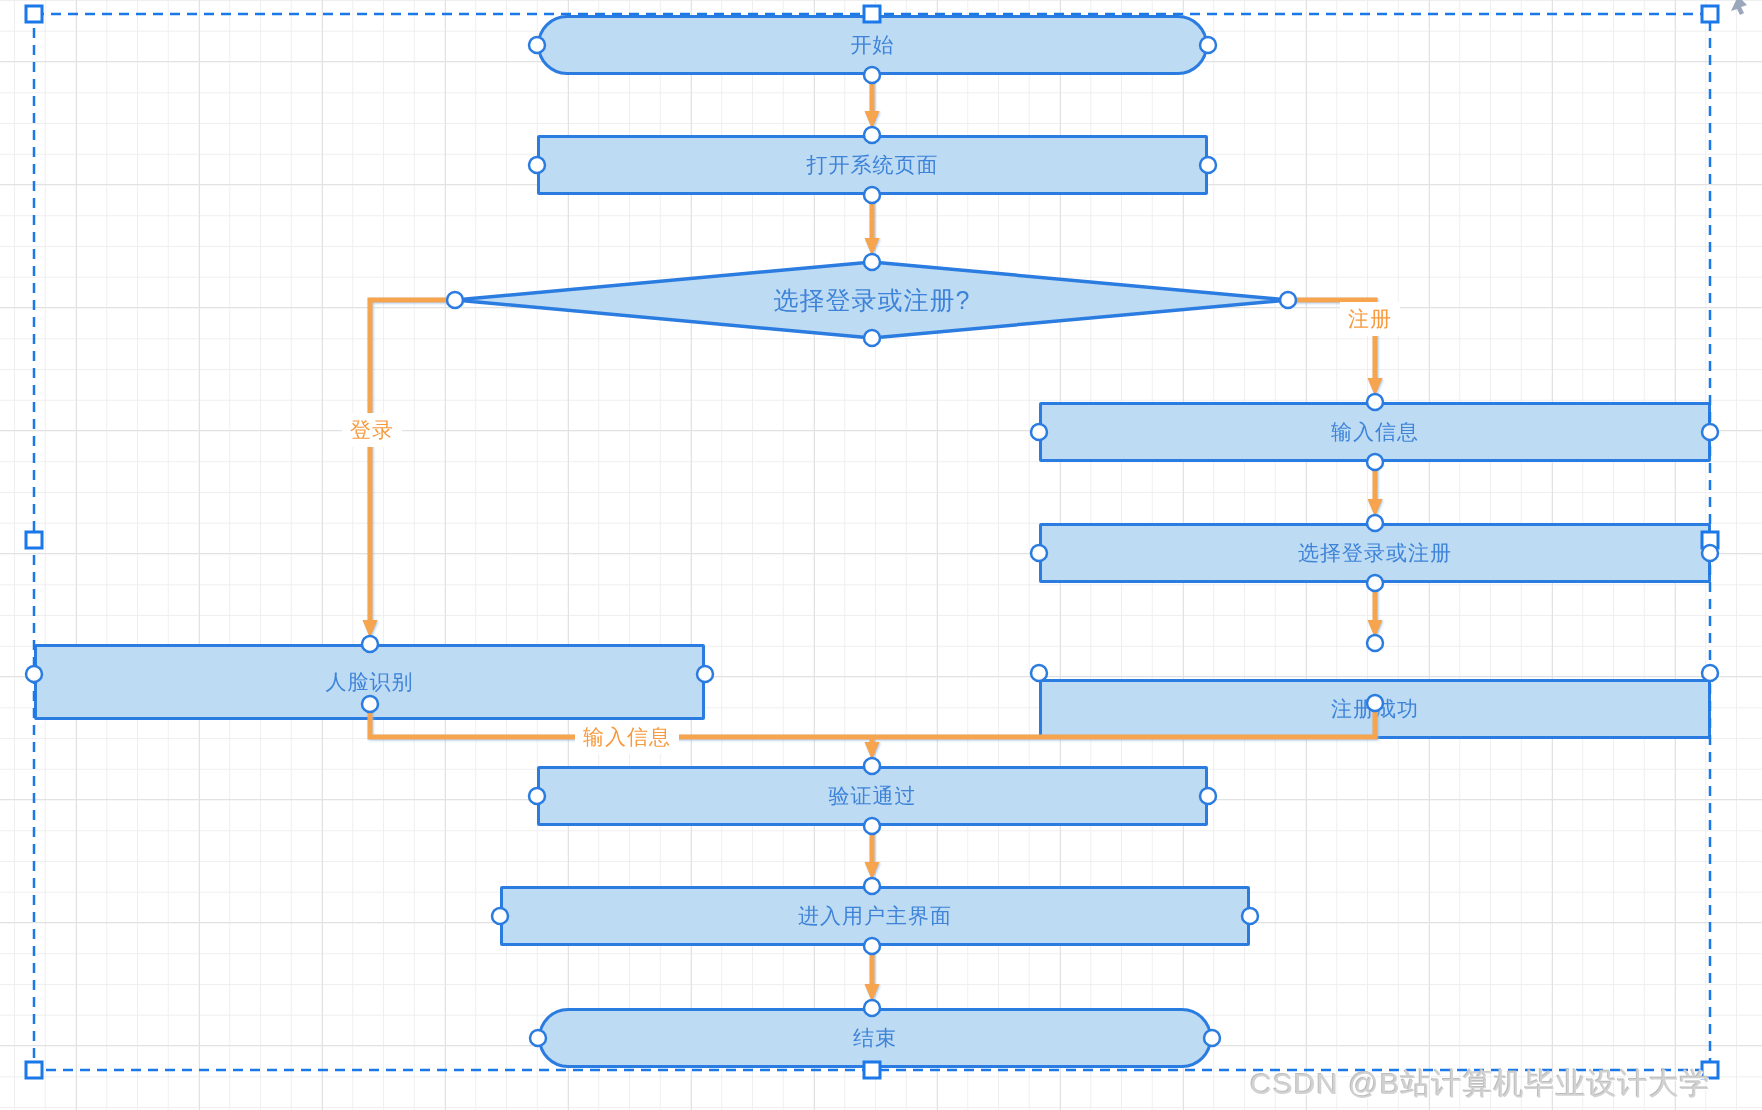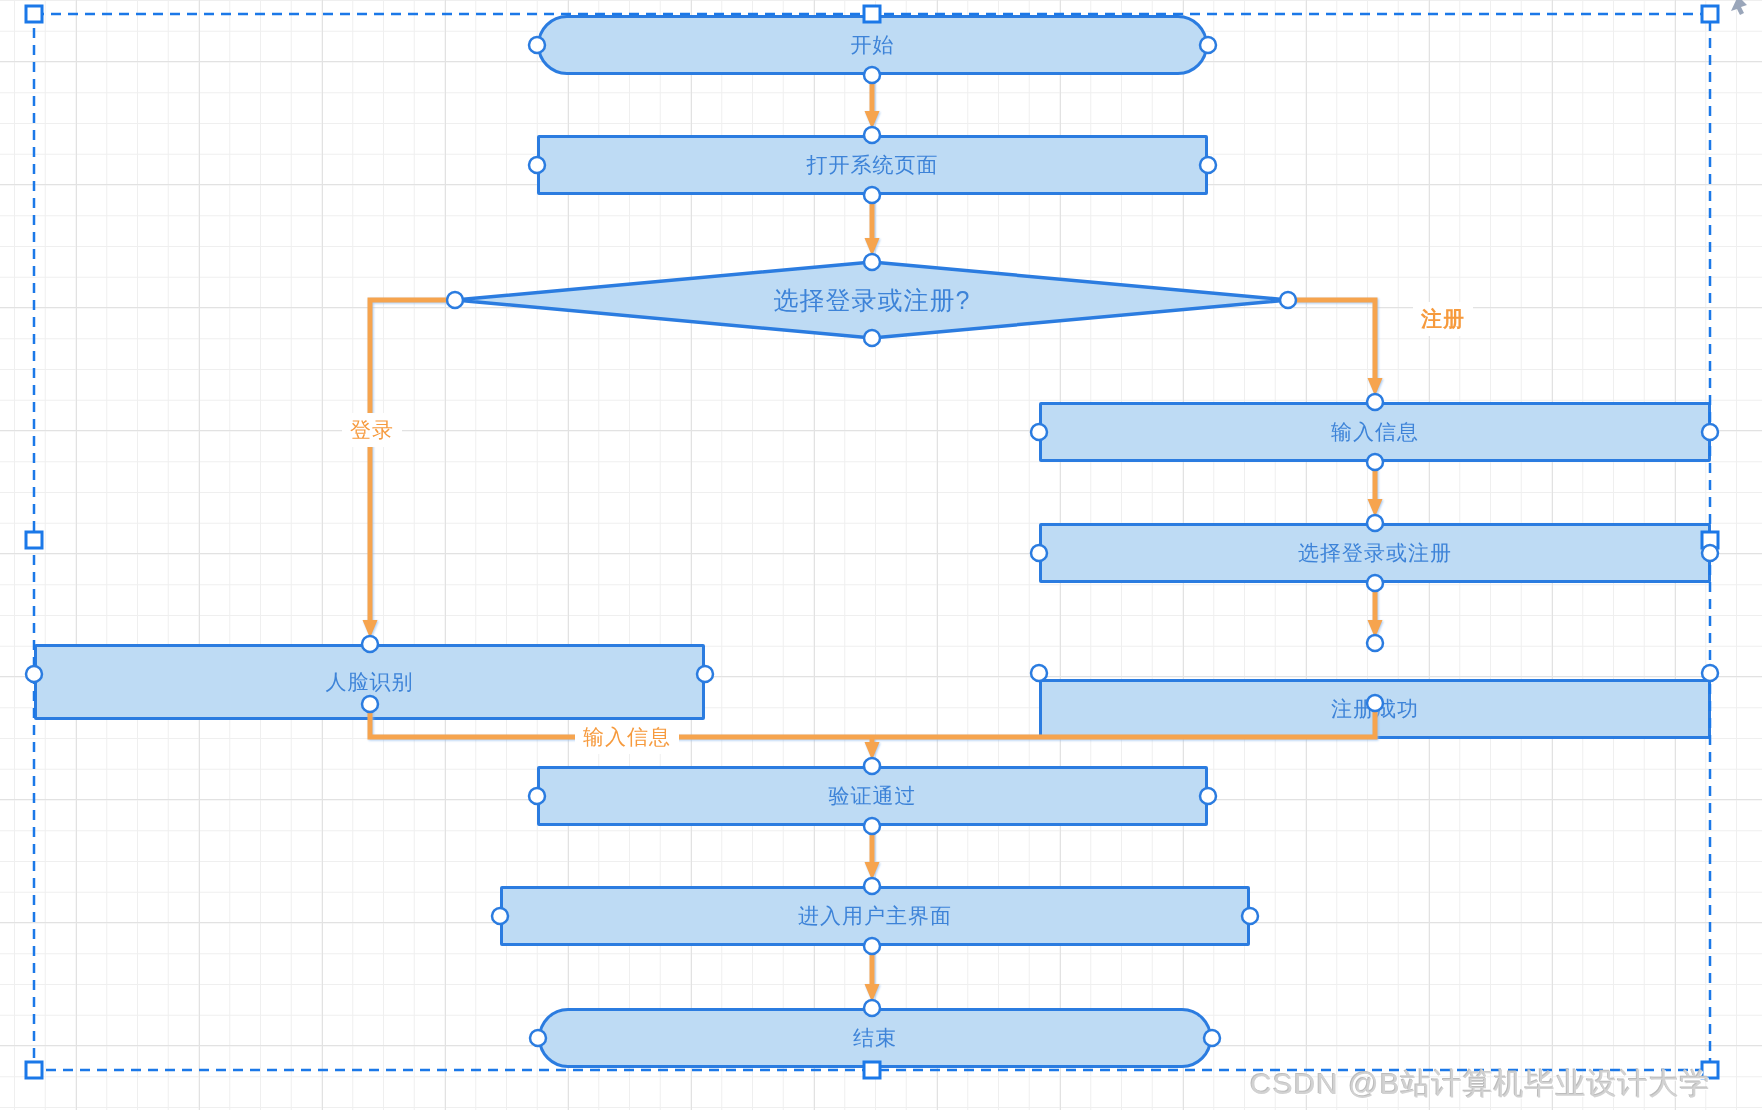--- a/index.html
+++ b/index.html
@@ -49,21 +49,21 @@
   .cursor{fill:#9aa6ba;}
   .diamond-label{
     position:absolute;left:872px;top:300px;transform:translate(-50%,-50%);
     color:#3d83d8;font-size:25px;letter-spacing:1px;z-index:3;white-space:nowrap;
   }
   .edge-label{
     position:absolute;transform:translate(-50%,-50%);
     background:#ffffff;padding:3px 8px;
     color:#f69a3d;font-size:21px;letter-spacing:1px;z-index:3;white-space:nowrap;
   }
-  .el-register{left:1443px;top:319px;font-weight:bold;}
+  .el-register{left:1370px;top:319px;}
   .el-login{left:372px;top:430px;}
   .el-verified{left:627px;top:737px;}
   .watermark{
     position:absolute;left:1250px;top:1064px;z-index:4;white-space:nowrap;
     font-size:30px;color:#d2d2d2;letter-spacing:1px;
     text-shadow:-1px -1px 0 #bcbcbc, 1px 1px 0 #ffffff;
   }
 </style>
 </head>
 <body>

